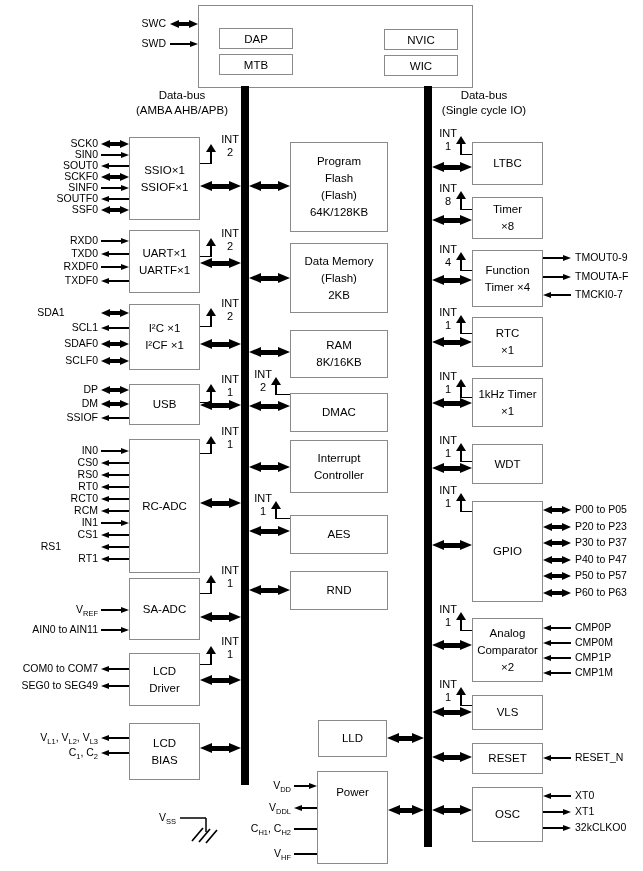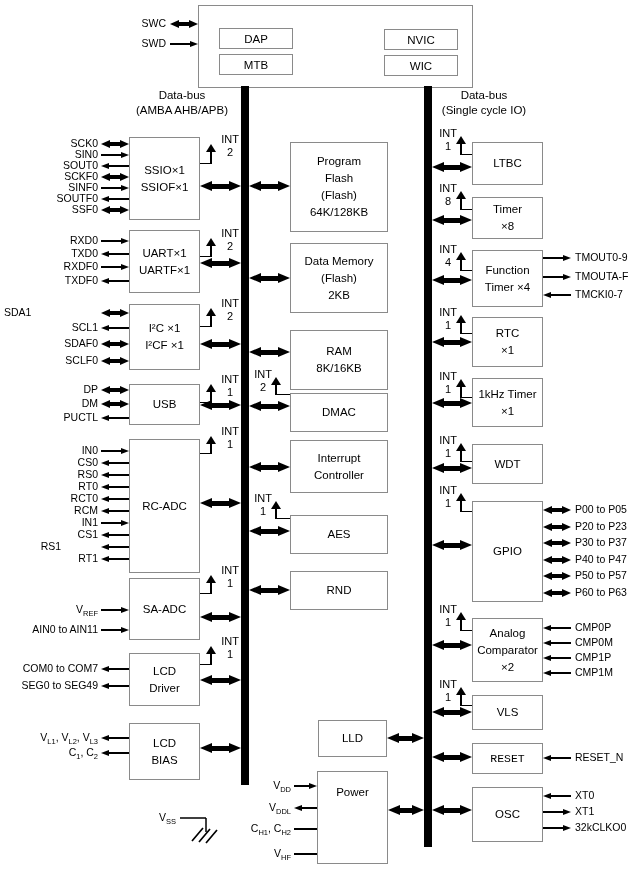--- a/index.html
+++ b/index.html
@@ -84,21 +84,21 @@
         <div>Program</div>
         <div>Flash</div>
         <div>(Flash)</div>
         <div>64K/128KB</div>
       </div>
       <div class="box" style="left: 290px; top: 243px; width: 98px; height: 70px;">
         <div>Data Memory</div>
         <div>(Flash)</div>
         <div>2KB</div>
       </div>
-      <div class="box" style="left: 290px; top: 330px; width: 98px; height: 60px;">
+      <div class="box" style="left: 290px; top: 330px; width: 98px; height: 48px;">
         <div>RAM</div>
         <div>8K/16KB</div>
       </div>
       <div class="box" style="left: 290px; top: 393px; width: 98px; height: 39px;">
         <div>DMAC</div>
       </div>
       <div class="box" style="left: 290px; top: 440px; width: 98px; height: 53px;">
         <div>Interrupt</div>
         <div>Controller</div>
       </div>
@@ -140,21 +140,21 @@
         <div>GPIO</div>
       </div>
       <div class="box" style="left: 472px; top: 618px; width: 71px; height: 64px;">
         <div>Analog</div>
         <div>Comparator</div>
         <div>×2</div>
       </div>
       <div class="box" style="left: 472px; top: 695px; width: 71px; height: 35px;">
         <div>VLS</div>
       </div>
-      <div class="box" style="left: 472px; top: 743px; width: 71px; height: 31px; font-family: Liberation Mono, monospace;">
+      <div class="box" style="left: 472px; top: 743px; width: 71px; height: 31px;">
         <div>RESET</div>
       </div>
       <div class="box" style="left: 472px; top: 787px; width: 71px; height: 55px;">
         <div>OSC</div>
       </div>
       <div class="arrow" style="left: 200px; top: 180.5px; width: 41px; height: 11px;">
         <div class="shaft" style="top: 3px; height: 5px; left: 10px; right: 10px;"></div>
         <div class="head" style="border-bottom: 5.5px solid transparent; border-top: 5.5px solid transparent; left: 0px; border-right: 12px solid rgb(0, 0, 0);"></div>
         <div class="head" style="border-bottom: 5.5px solid transparent; border-top: 5.5px solid transparent; right: 0px; border-left: 12px solid rgb(0, 0, 0);"></div>
       </div>
@@ -517,21 +517,21 @@
       <div class="port-label" style="top: 260px; left: 4px; width: 94px; text-align: right;"><span>RXDF0</span></div>
       <div class="arrow" style="left: 101px; top: 263.5px; width: 28px; height: 7px;">
         <div class="shaft" style="top: 2.75px; height: 1.5px; left: 0px; right: 6px;"></div>
         <div class="head" style="border-bottom: 3.5px solid transparent; border-top: 3.5px solid transparent; right: 0px; border-left: 8px solid rgb(0, 0, 0);"></div>
       </div>
       <div class="port-label" style="top: 274px; left: 4px; width: 94px; text-align: right;"><span>TXDF0</span></div>
       <div class="arrow" style="left: 101px; top: 277.5px; width: 28px; height: 7px;">
         <div class="shaft" style="top: 2.75px; height: 1.5px; left: 6px; right: 0px;"></div>
         <div class="head" style="border-bottom: 3.5px solid transparent; border-top: 3.5px solid transparent; left: 0px; border-right: 8px solid rgb(0, 0, 0);"></div>
       </div>
-      <div class="port-label" style="top: 306px; left: 4px; width: 94px; text-align: left;"><span>SDA1</span></div>
+      <div class="port-label" style="top: 306px; left: 4px; width: 94px; text-align: center;"><span>SDA1</span></div>
       <div class="arrow" style="left: 101px; top: 308.5px; width: 28px; height: 9px;">
         <div class="shaft" style="top: 2.75px; height: 3.5px; left: 7px; right: 7px;"></div>
         <div class="head" style="border-bottom: 4.5px solid transparent; border-top: 4.5px solid transparent; left: 0px; border-right: 9px solid rgb(0, 0, 0);"></div>
         <div class="head" style="border-bottom: 4.5px solid transparent; border-top: 4.5px solid transparent; right: 0px; border-left: 9px solid rgb(0, 0, 0);"></div>
       </div>
       <div class="port-label" style="top: 321px; left: 4px; width: 94px; text-align: right;"><span>SCL1</span></div>
       <div class="arrow" style="left: 101px; top: 324.5px; width: 28px; height: 7px;">
         <div class="shaft" style="top: 2.75px; height: 1.5px; left: 6px; right: 0px;"></div>
         <div class="head" style="border-bottom: 3.5px solid transparent; border-top: 3.5px solid transparent; left: 0px; border-right: 8px solid rgb(0, 0, 0);"></div>
       </div>
@@ -552,21 +552,21 @@
         <div class="shaft" style="top: 2.75px; height: 3.5px; left: 7px; right: 7px;"></div>
         <div class="head" style="border-bottom: 4.5px solid transparent; border-top: 4.5px solid transparent; left: 0px; border-right: 9px solid rgb(0, 0, 0);"></div>
         <div class="head" style="border-bottom: 4.5px solid transparent; border-top: 4.5px solid transparent; right: 0px; border-left: 9px solid rgb(0, 0, 0);"></div>
       </div>
       <div class="port-label" style="top: 397px; left: 4px; width: 94px; text-align: right;"><span>DM</span></div>
       <div class="arrow" style="left: 101px; top: 399.5px; width: 28px; height: 9px;">
         <div class="shaft" style="top: 2.75px; height: 3.5px; left: 7px; right: 7px;"></div>
         <div class="head" style="border-bottom: 4.5px solid transparent; border-top: 4.5px solid transparent; left: 0px; border-right: 9px solid rgb(0, 0, 0);"></div>
         <div class="head" style="border-bottom: 4.5px solid transparent; border-top: 4.5px solid transparent; right: 0px; border-left: 9px solid rgb(0, 0, 0);"></div>
       </div>
-      <div class="port-label" style="top: 411px; left: 4px; width: 94px; text-align: right;"><span>PUCTL</span></div>
+      <div class="port-label" style="top: 411px; left: 4px; width: 94px; text-align: right;"><span>SSIOF</span></div>
       <div class="arrow" style="left: 101px; top: 414.5px; width: 28px; height: 7px;">
         <div class="shaft" style="top: 2.75px; height: 1.5px; left: 6px; right: 0px;"></div>
         <div class="head" style="border-bottom: 3.5px solid transparent; border-top: 3.5px solid transparent; left: 0px; border-right: 8px solid rgb(0, 0, 0);"></div>
       </div>
       <div class="port-label" style="top: 444px; left: 4px; width: 94px; text-align: right;"><span>IN0</span></div>
       <div class="arrow" style="left: 101px; top: 447.5px; width: 28px; height: 7px;">
         <div class="shaft" style="top: 2.75px; height: 1.5px; left: 0px; right: 6px;"></div>
         <div class="head" style="border-bottom: 3.5px solid transparent; border-top: 3.5px solid transparent; right: 0px; border-left: 8px solid rgb(0, 0, 0);"></div>
       </div>
       <div class="port-label" style="top: 456px; left: 4px; width: 94px; text-align: right;"><span>CS0</span></div>

